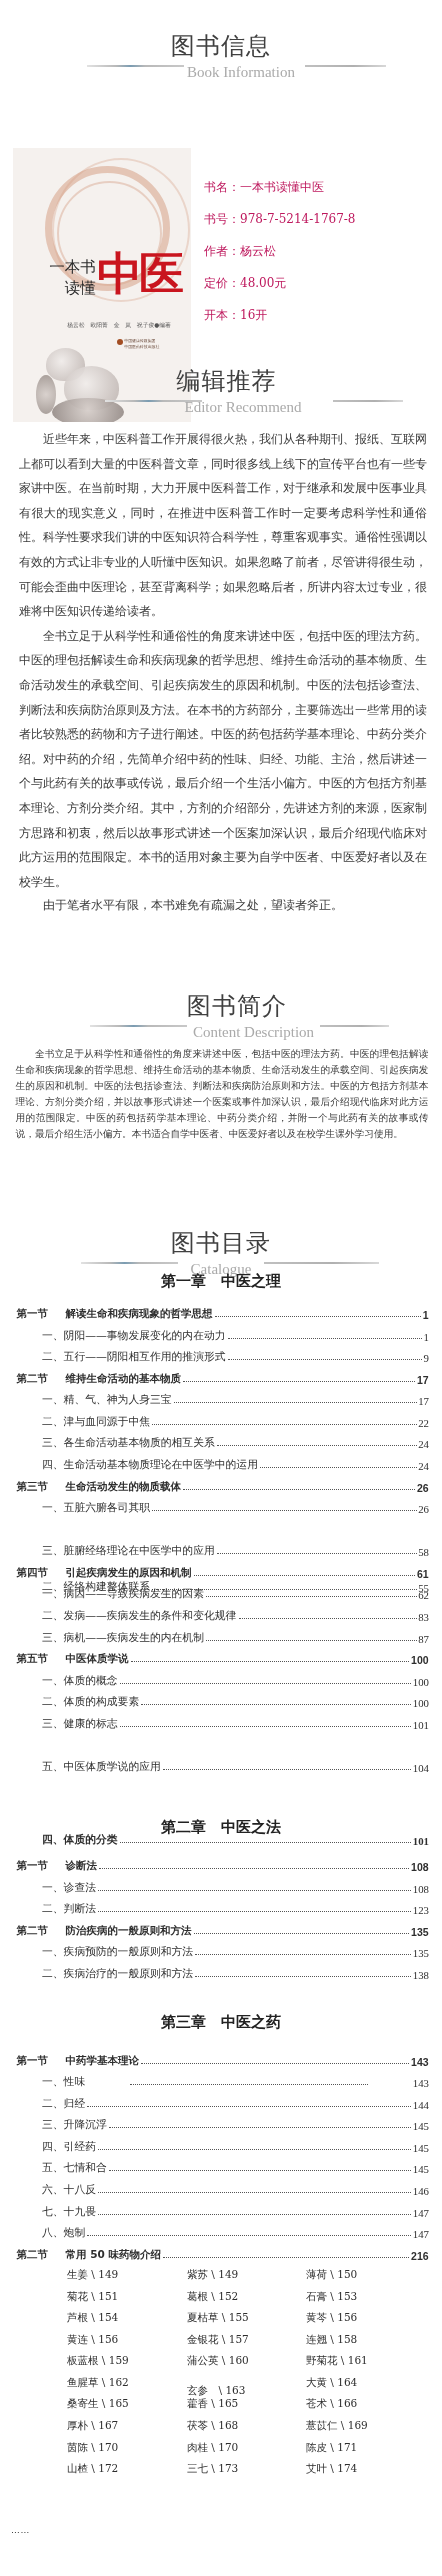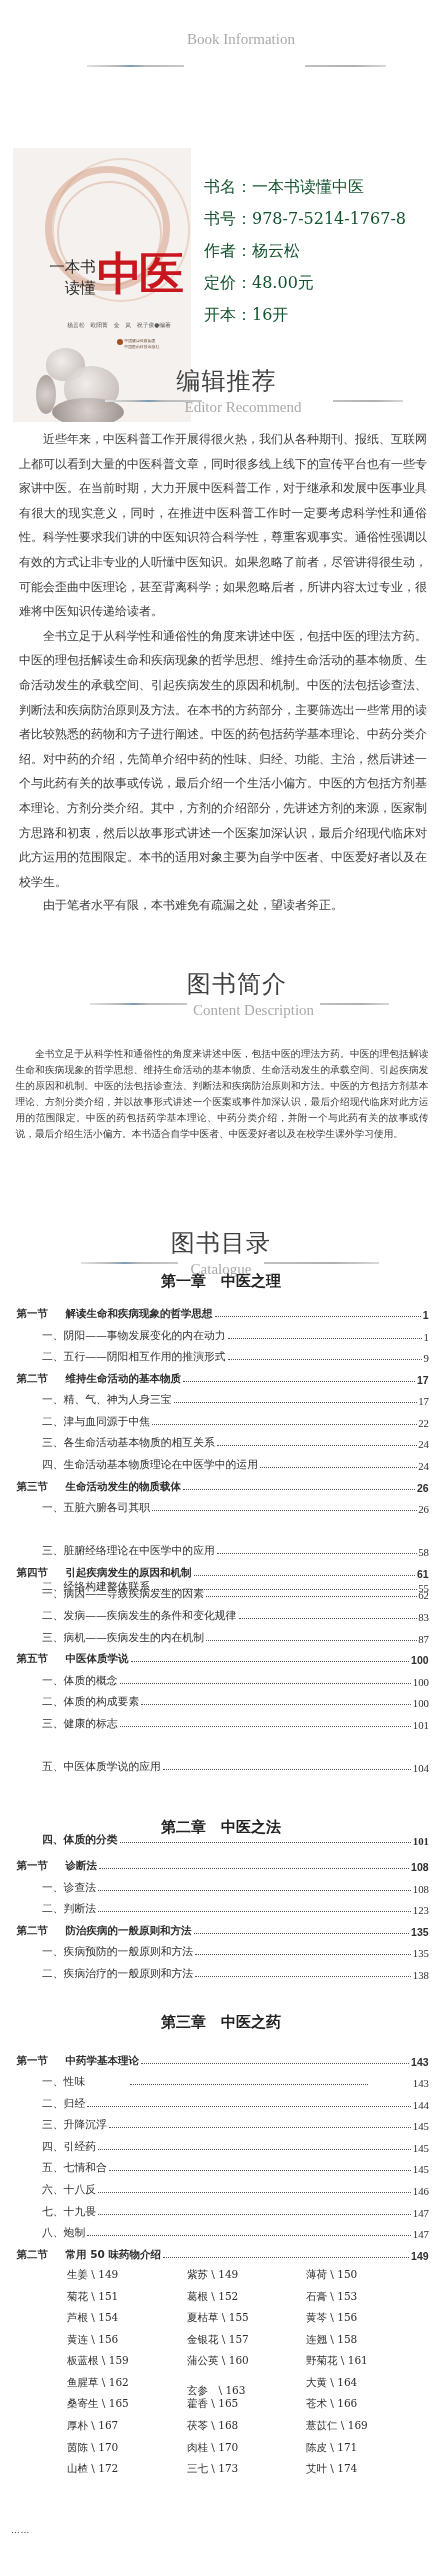--- a/index.html
+++ b/index.html
@@ -16,21 +16,21 @@
   
   .cover { position: absolute; left: 13.3px; top: 148px; width: 178px; height: 274px; background: #f5f1ee; overflow: hidden; }
   .cover .ring { position: absolute; border-radius: 50%; border-style: solid; }
   .cover .t1 { position: absolute; left: 36px; top: 109px; font-size: 15.5px; color: #2a2a2a; line-height: 21px; font-family: "DejaVu Sans", sans-serif; }
   .cover .t2 { position: absolute; left: 84px; top: 101px; font-size: 45px; color: #c9151e; font-weight: bold; font-family: "DejaVu Sans", sans-serif; line-height: 50px; letter-spacing: -3.3px; }
   .cover .auth { position: absolute; left: 54px; top: 173px; font-size: 5.8px; color: #555; font-family: "DejaVu Serif", serif; white-space: nowrap; }
   .cover .lotus { position: absolute; border-radius: 50% 50% 45% 45%; background: radial-gradient(circle at 40% 40%, #f0ecea, #b9afab); opacity: .9; }
   .cover .publisher { position: absolute; left: 111px; top: 190px; font-size: 3.9px; color: #6a4a3a; line-height: 5.5px; font-family: "DejaVu Serif", serif; }
   .cover .publisher .logo { position: absolute; left: -7.7px; top: 1.1px; width: 6px; height: 6px; border-radius: 50%; background: #a24d22; }
 
-  .info { position: absolute; left: 204px; top: 176px; font-family: "DejaVu Serif", "Liberation Serif", serif; font-size: 16px; color: #14532d; }
+  .info { position: absolute; left: 204px; top: 176px; font-family: "DejaVu Serif", "Liberation Serif", serif; font-size: 12px; color: #be185d; }
   .info .row { height: 32px; line-height: 22px; white-space: nowrap; }
 
   
   .para { position: absolute; left: 19px; width: 408px; font-size: 12px; line-height: 24.6px; color: #3a3a3a; text-align: justify; font-family: "DejaVu Sans", sans-serif; }
   .para p { text-indent: 2em; }
   .desc { position: absolute; left: 15.5px; width: 413px; font-size: 9.7px; line-height: 16px; color: #3a3a3a; text-align: justify; font-family: "DejaVu Serif", "Liberation Serif", serif; }
   .desc p { text-indent: 2em; }
 
   
   .chapter { position: absolute; left: 0; width: 442px; text-align: center; font-family: "DejaVu Serif", "Liberation Serif", serif; font-size: 15px; font-weight: bold; color: #222; white-space: pre; }
@@ -43,20 +43,21 @@
   .toc-row .pg { flex: 0 0 auto; font-family: "Liberation Sans Narrow", "Liberation Sans", sans-serif; }
   .toc-row.sub .pg { font-family: "Liberation Serif", serif; }
   .herb { position: absolute; font-family: "DejaVu Serif", "Liberation Serif", serif; font-size: 10.5px; color: #2e2e2e; white-space: pre; }
 
   .ellipsis { position: absolute; left: 11px; top: 2525px; font-size: 8.8px; color: #333; letter-spacing: 0.6px; }
 </style>
 </head>
 <body>
 
 <div class="sec-head" style="top:30px;">
+  <div class="cn">图书信息</div>
   <div class="rule" style="left:87px;width:97px;"></div>
   <div class="rule r" style="left:305px;width:81px;"></div>
   <div class="en" style="padding-left:40px;">Book Information</div>
 </div>
 
 <div class="cover">
   <div class="ring" style="left:32px;top:17.7px;width:125px;height:125px;border-width:7.7px;border-color:rgba(214,160,135,.55);"></div>
   <div class="ring" style="left:44px;top:33px;width:105px;height:105px;border-width:2.8px;border-color:rgba(214,165,140,.45);"></div>
   <div class="ring" style="left:39px;top:10px;width:138px;height:144px;border-width:2.2px;border-color:rgba(214,160,135,.35);"></div>
   <div class="t1">
@@ -90,21 +91,21 @@
   <div class="rule r" style="left:333px;width:70px;"></div>
   <div class="en" style="padding-left:44px;">Editor Recommend</div>
 </div>
 
 <div class="para" style="top:427px;">
   <p>近些年来，中医科普工作开展得很火热，我们从各种期刊、报纸、互联网上都可以看到大量的中医科普文章，同时很多线上线下的宣传平台也有一些专家讲中医。在当前时期，大力开展中医科普工作，对于继承和发展中医事业具有很大的现实意义，同时，在推进中医科普工作时一定要考虑科学性和通俗性。科学性要求我们讲的中医知识符合科学性，尊重客观事实。通俗性强调以有效的方式让非专业的人听懂中医知识。如果忽略了前者，尽管讲得很生动，可能会歪曲中医理论，甚至背离科学；如果忽略后者，所讲内容太过专业，很难将中医知识传递给读者。</p>
   <p>全书立足于从科学性和通俗性的角度来讲述中医，包括中医的理法方药。中医的理包括解读生命和疾病现象的哲学思想、维持生命活动的基本物质、生命活动发生的承载空间、引起疾病发生的原因和机制。中医的法包括诊查法、判断法和疾病防治原则及方法。在本书的方药部分，主要筛选出一些常用的读者比较熟悉的药物和方子进行阐述。中医的药包括药学基本理论、中药分类介绍。对中药的介绍，先简单介绍中药的性味、归经、功能、主治，然后讲述一个与此药有关的故事或传说，最后介绍一个生活小偏方。中医的方包括方剂基本理论、方剂分类介绍。其中，方剂的介绍部分，先讲述方剂的来源，医家制方思路和初衷，然后以故事形式讲述一个医案加深认识，最后介绍现代临床对此方运用的范围限定。本书的适用对象主要为自学中医者、中医爱好者以及在校学生。</p>
   <p style="line-height:23px;">由于笔者水平有限，本书难免有疏漏之处，望读者斧正。</p>
 </div>
 
-<div class="sec-head" style="top:968px;padding-left:32px;">
+<div class="sec-head" style="top:990px;padding-left:32px;">
   <div class="cn">图书简介</div>
   <div class="rule" style="left:90px;width:97px;"></div>
   <div class="rule r" style="left:320px;width:69px;"></div>
   <div class="en" style="padding-left:33px;">Content Description</div>
 </div>
 
 <div class="desc" style="top:1046px;">
   <p>全书立足于从科学性和通俗性的角度来讲述中医，包括中医的理法方药。中医的理包括解读生命和疾病现象的哲学思想、维持生命活动的基本物质、生命活动发生的承载空间、引起疾病发生的原因和机制。中医的法包括诊查法、判断法和疾病防治原则和方法。中医的方包括方剂基本理论、方剂分类介绍，并以故事形式讲述一个医案或事件加深认识，最后介绍现代临床对此方运用的范围限定。中医的药包括药学基本理论、中药分类介绍，并附一个与此药有关的故事或传说，最后介绍生活小偏方。本书适合自学中医者、中医爱好者以及在校学生课外学习使用。</p>
 </div>
 
@@ -301,21 +302,21 @@
       <span class="pg">147</span>
     </div>
     <div class="toc-row sub" style="top: 2218px;">
       <span class="lbl"><span>八、炮制</span></span>
       <span class="dots"></span>
       <span class="pg">147</span>
     </div>
     <div class="toc-row sec" style="top: 2240px;">
       <span class="lbl"><span class="num-prefix">第二节</span><span>常用 50 味药物介绍</span></span>
       <span class="dots"></span>
-      <span class="pg">149</span>
+      <span class="pg">216</span>
     </div>
   </div>
 
 <div id="herbs">
     <div class="herb" style="left: 67px; top: 2268px;">生姜 \ 149</div>
     <div class="herb" style="left: 187px; top: 2268px;">紫苏 \ 149</div>
     <div class="herb" style="left: 306px; top: 2268px;">薄荷 \ 150</div>
     <div class="herb" style="left: 67px; top: 2290px;">菊花 \ 151</div>
     <div class="herb" style="left: 187px; top: 2290px;">葛根 \ 152</div>
     <div class="herb" style="left: 306px; top: 2290px;">石膏 \ 153</div>

